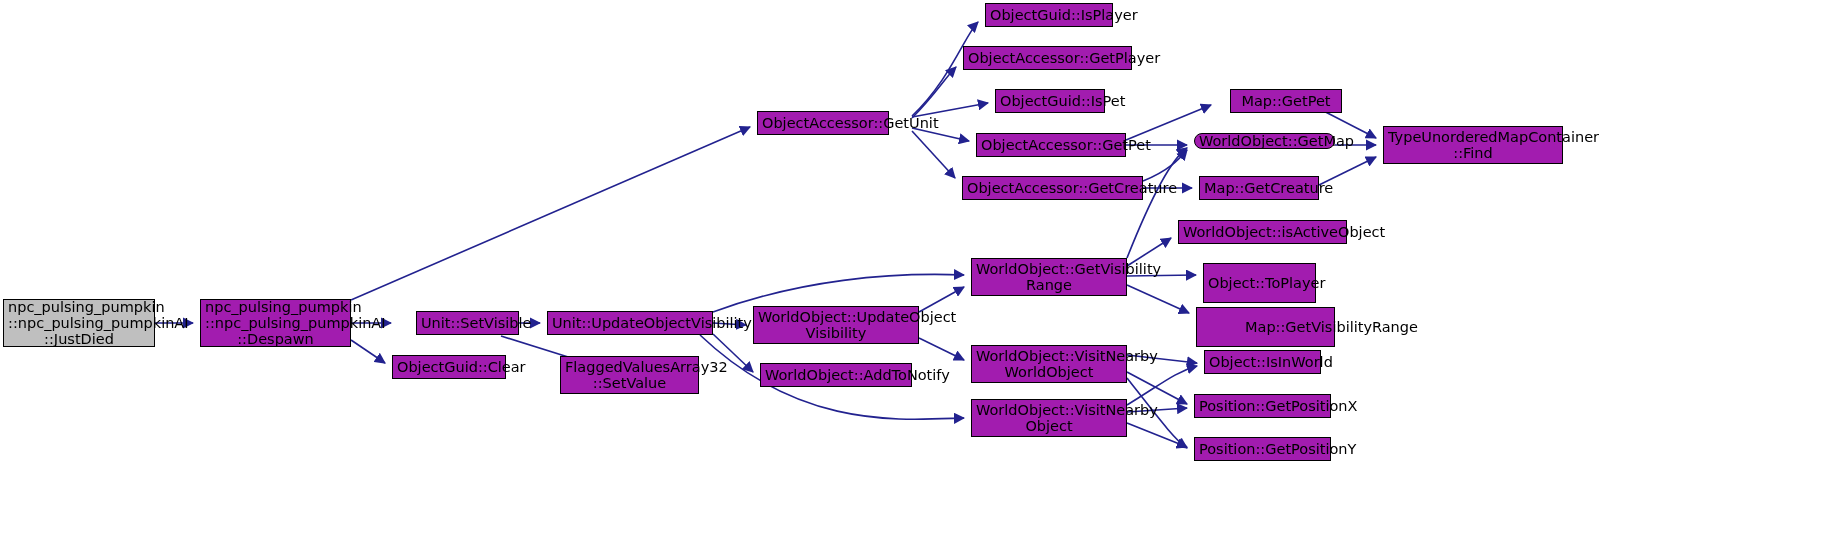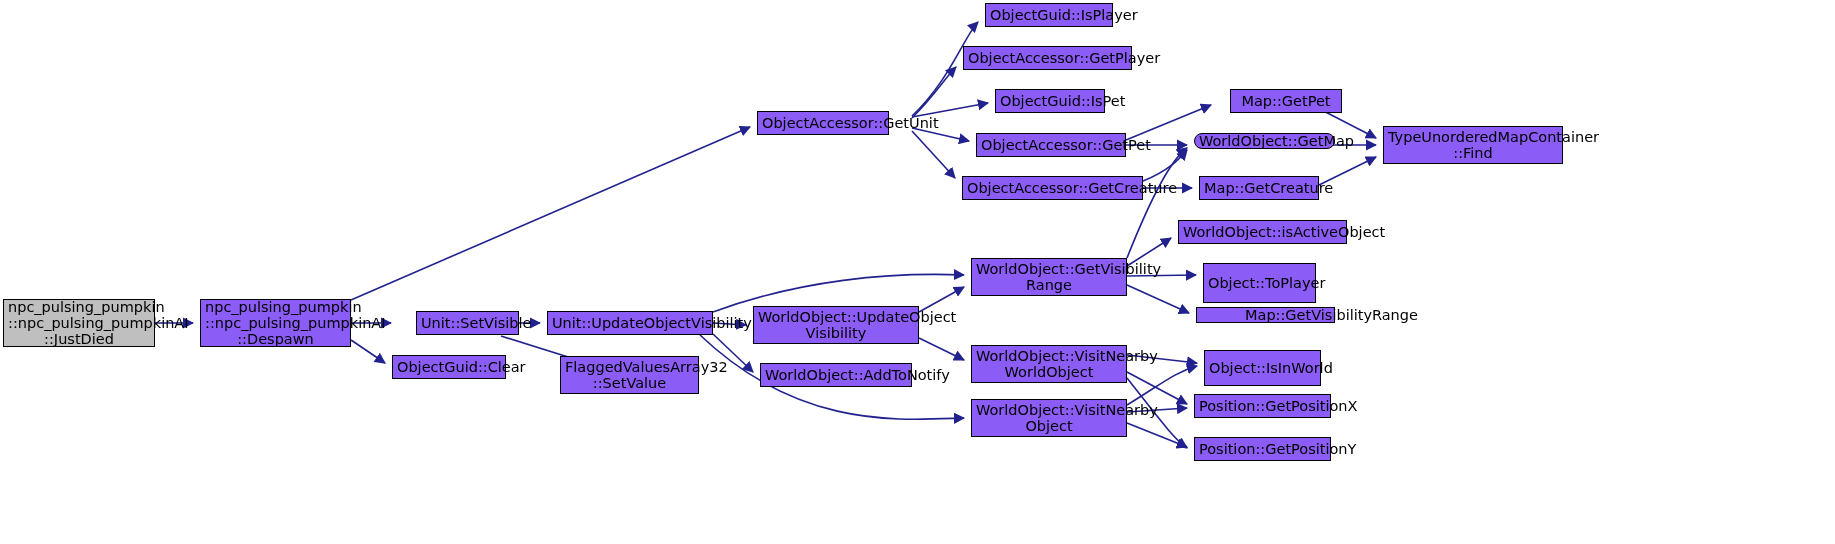--- a/index.html
+++ b/index.html
@@ -9,21 +9,21 @@
     height:544px;
     background:#ffffff;
     font-family:"DejaVu Sans","Liberation Sans",sans-serif;
     overflow:hidden;
   }
   svg.edges{position:absolute;left:0;top:0;width:1835px;height:544px;pointer-events:none;}
   .node{
     position:absolute;
     box-sizing:border-box;
     border:1px solid #000000;
-    background:#8b5cf6;
+    background:#a21caf;
     color:#000000;
     display:flex;
     align-items:center;
     justify-content:center;
     text-align:center;
     font-size:14.5px;
     line-height:16px;
     letter-spacing:0px;
     white-space:pre-line;
     padding:0 4px;
@@ -104,22 +104,22 @@
       <div class="node" style="left: 962px; top: 176px; width: 181px; height: 24px;"><span class="lbl">ObjectAccessor::GetCreature</span></div>
       <div class="node" style="left: 1218px; top: 89px; width: 112px; height: 24px; margin-left: 12px;"><span class="lbl">Map::GetPet</span></div>
       <div class="node" style="left: 1194px; top: 133px; width: 141px; height: 16px; border-radius: 11px;"><span class="lbl">WorldObject::GetMap</span></div>
       <div class="node" style="left: 1199px; top: 176px; width: 120px; height: 24px;"><span class="lbl">Map::GetCreature</span></div>
       <div class="node" style="left: 1383px; top: 126px; width: 180px; height: 38px;"><span class="lbl">TypeUnorderedMapContainer
 ::Find</span></div>
       <div class="node" style="left: 971px; top: 258px; width: 156px; height: 38px;"><span class="lbl">WorldObject::GetVisibility
 Range</span></div>
       <div class="node" style="left: 1178px; top: 220px; width: 169px; height: 24px;"><span class="lbl">WorldObject::isActiveObject</span></div>
       <div class="node" style="left: 1203px; top: 263px; width: 113px; height: 40px;"><span class="lbl">Object::ToPlayer</span></div>
-      <div class="node" style="left: 1196px; top: 307px; width: 139px; height: 16px; padding-left: 48px;"><span class="lbl">Map::GetVisibilityRange</span></div>
+      <div class="node" style="left: 1196px; top: 307px; width: 139px; height: 40px; padding-left: 48px;"><span class="lbl">Map::GetVisibilityRange</span></div>
       <div class="node" style="left: 971px; top: 345px; width: 156px; height: 38px;"><span class="lbl">WorldObject::VisitNearby
 WorldObject</span></div>
       <div class="node" style="left: 971px; top: 399px; width: 156px; height: 38px;"><span class="lbl">WorldObject::VisitNearby
 Object</span></div>
-      <div class="node" style="left: 1204px; top: 350px; width: 117px; height: 36px;"><span class="lbl">Object::IsInWorld</span></div>
+      <div class="node" style="left: 1204px; top: 350px; width: 117px; height: 24px;"><span class="lbl">Object::IsInWorld</span></div>
       <div class="node" style="left: 1194px; top: 394px; width: 137px; height: 24px;"><span class="lbl">Position::GetPositionX</span></div>
       <div class="node" style="left: 1194px; top: 437px; width: 137px; height: 24px;"><span class="lbl">Position::GetPositionY</span></div>
     </div>
 </div>
 
 </body></html>

